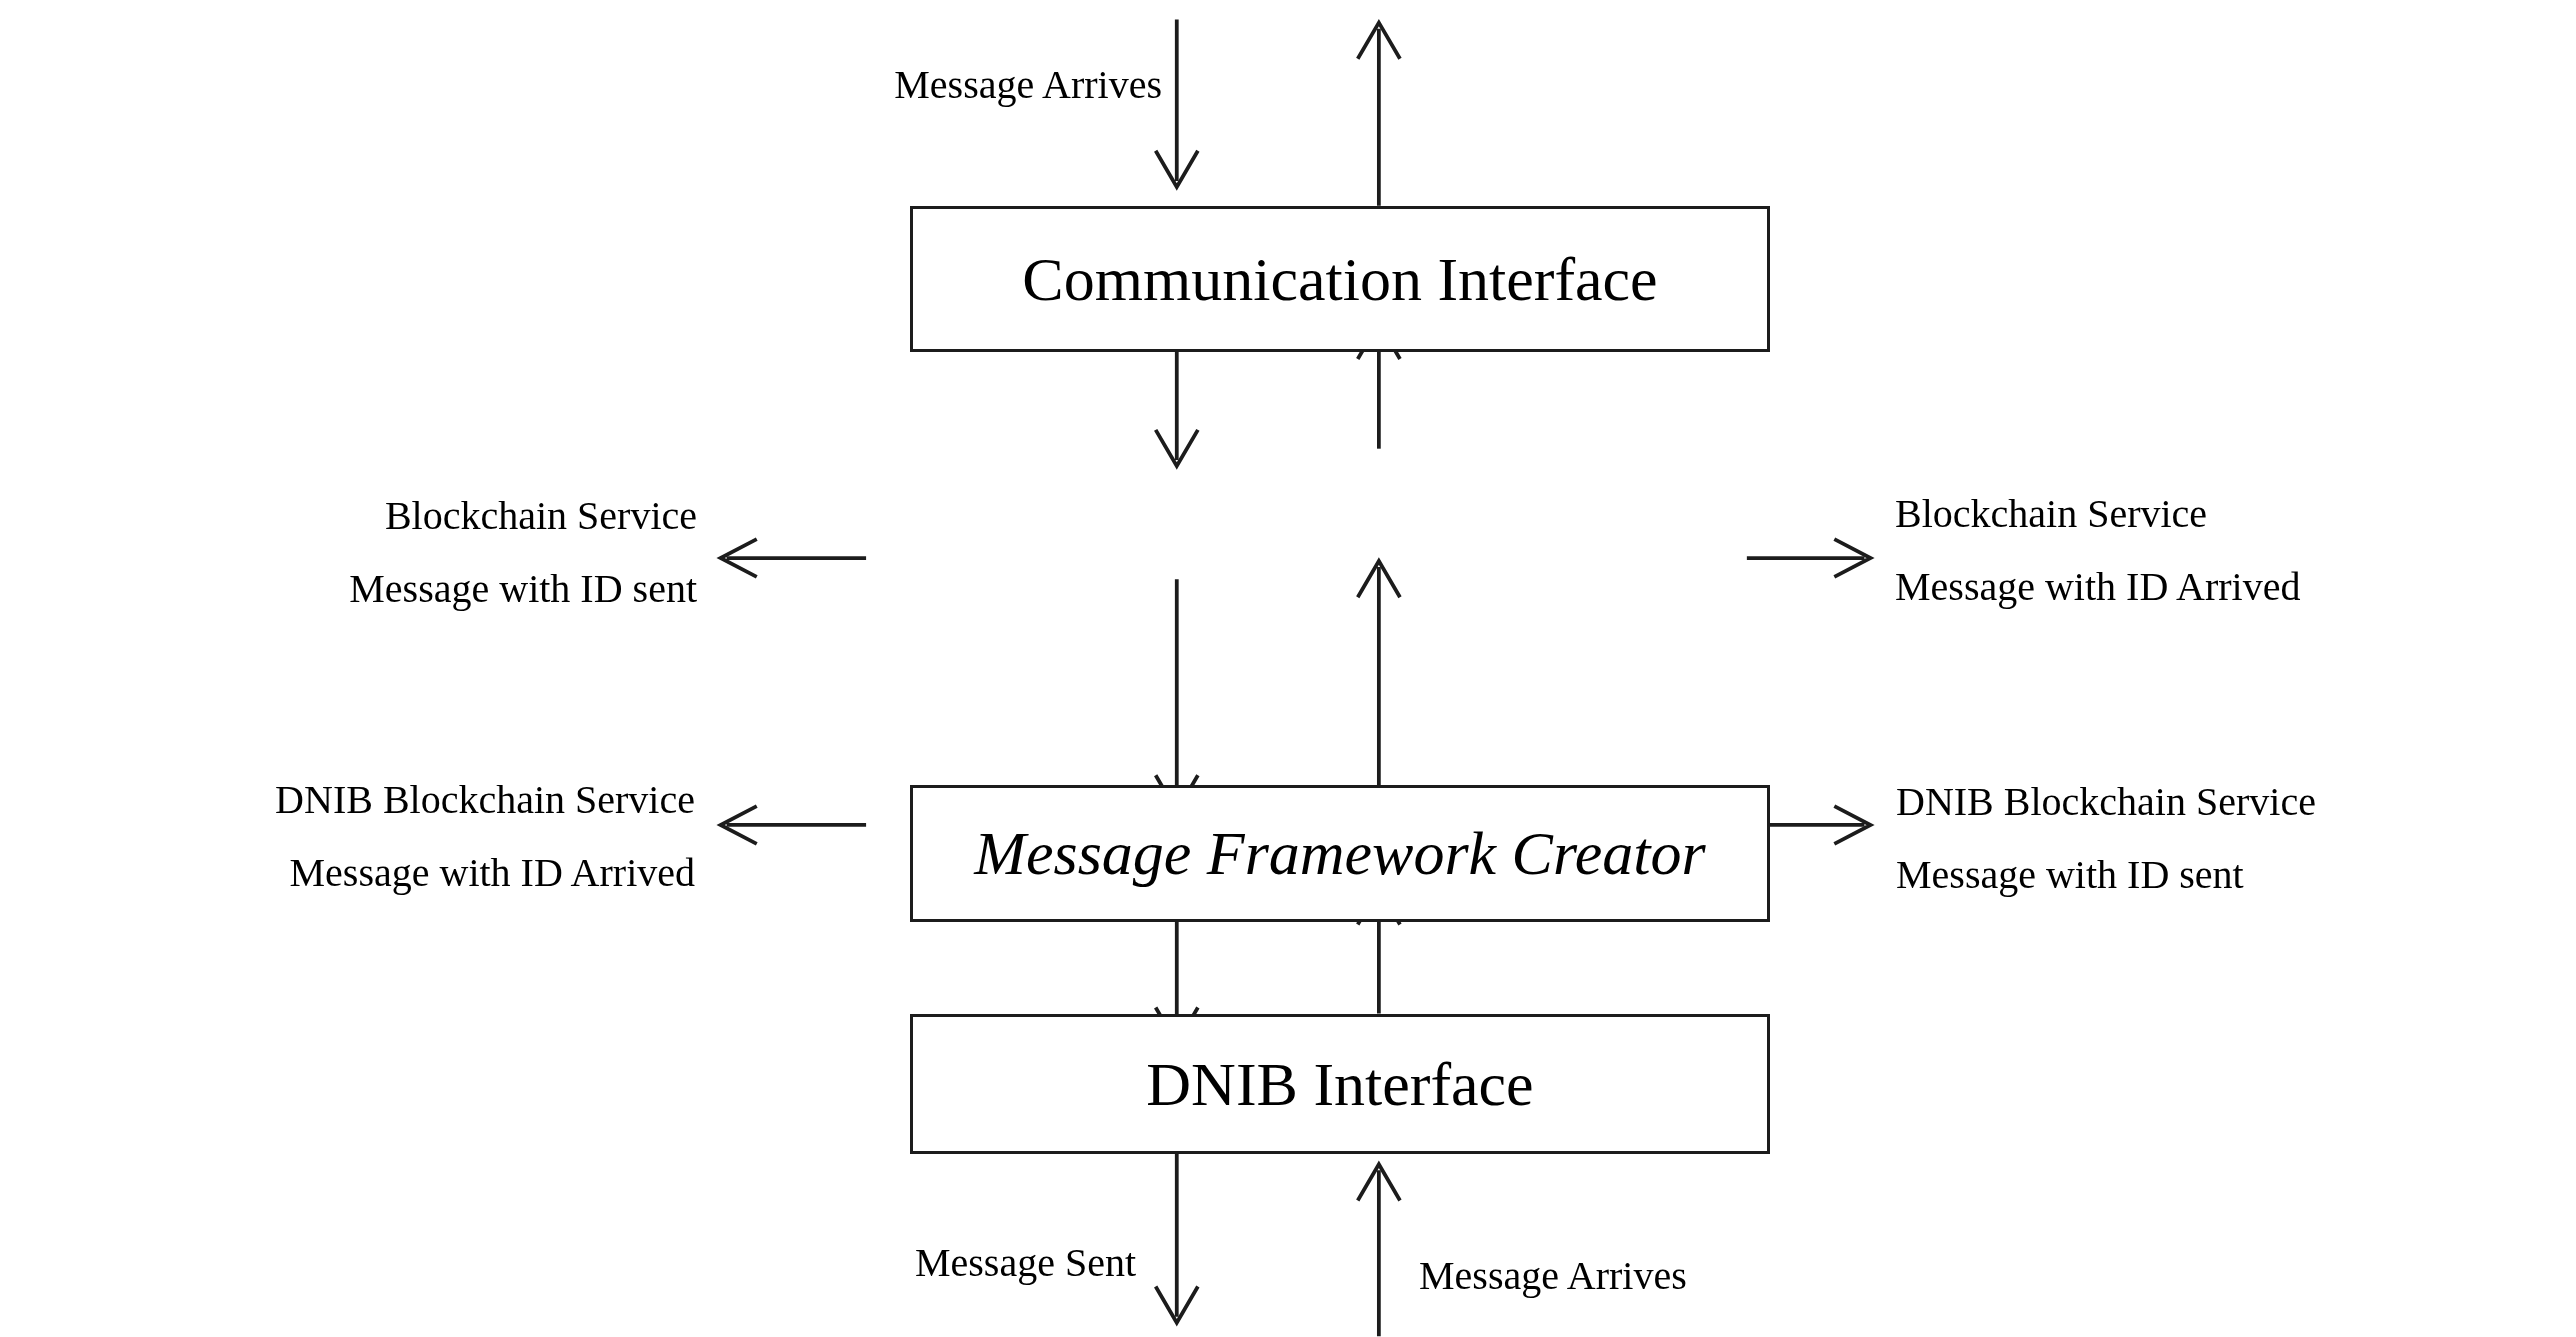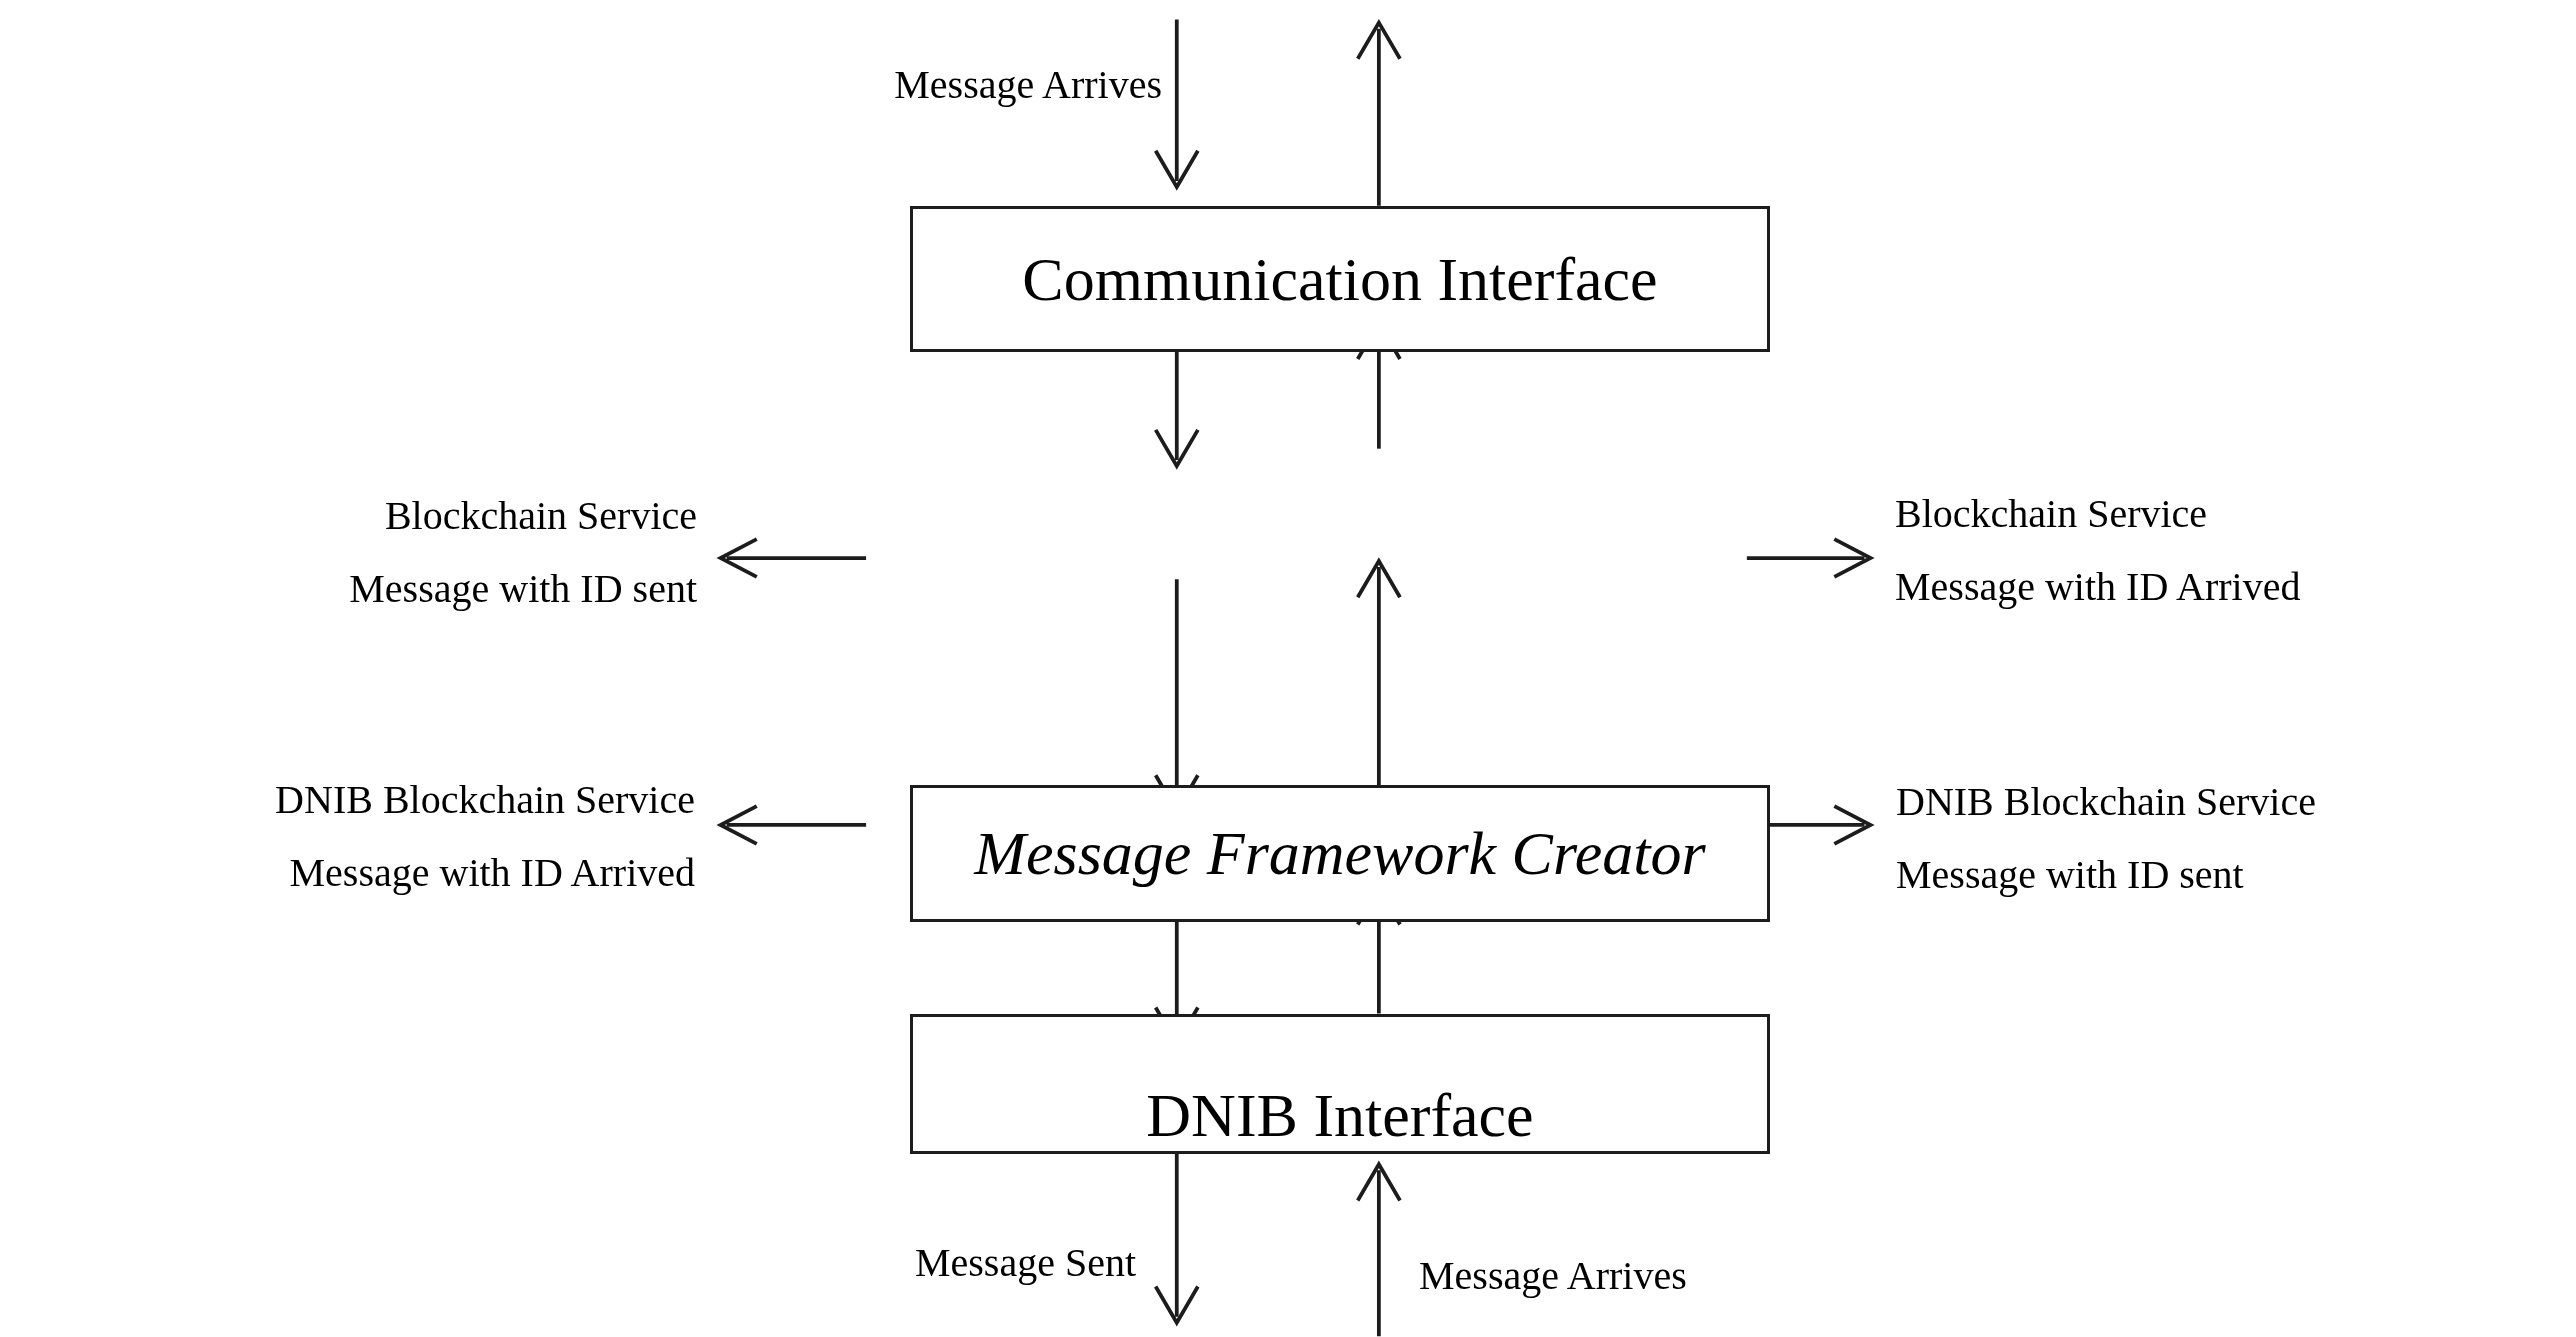--- a/index.html
+++ b/index.html
@@ -39,21 +39,21 @@
     display: flex;
     align-items: center;
     justify-content: center;
     font-size: 62px;
     white-space: nowrap;
     margin-left: 44px;
   }
   .box--1 { top: 206px;  height: 146px; }
   .box--2 { top: 449px;  height: 130px; }
   .box--3 { top: 785px; height: 137px; font-style: italic; }
-  .box--4 { top: 1014px; height: 140px; align-items: flex-end; }
+  .box--4 { top: 1014px; height: 140px; }
   .lbl {
     position: absolute;
     font-size: 40px;
     line-height: 74px;
     white-space: nowrap;
   }
   .lbl--two { line-height: 73px; }
   .lbl--right-align { text-align: right; }
   .lbl--top-in     { right: 1414px; top: 48px; }
   .lbl--top-out    { left: 1414px;  top: 52px; }

